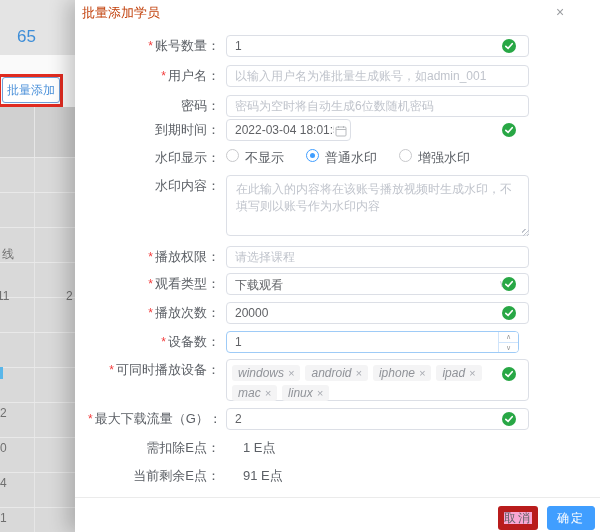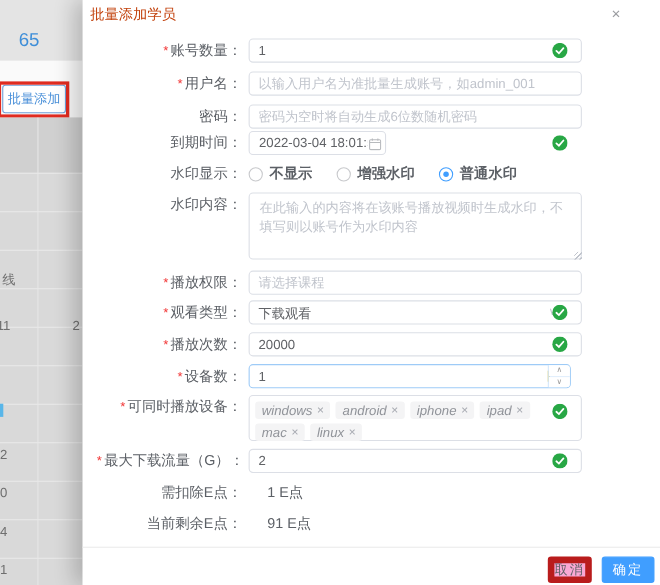--- a/index.html
+++ b/index.html
@@ -44,21 +44,21 @@
     font-family:"Liberation Sans","DejaVu Sans",sans-serif; }
   input.txt::placeholder, textarea::placeholder { color:#c0c4cc; }
   .w-full { width:303px; } .w-date { width:125px; }
 
   .check { position:absolute; left:414px; top:4px; width:14px; height:14px; }
 
   .cal-icon { position:absolute; right:3px; top:5px; width:12px; height:12px; opacity:.75; }
 
   
   .radio-group { position:absolute; left:138px; top:0; height:22px; display:flex; align-items:center; }
-  .radio-item { display:flex; align-items:center; margin-right:22px; cursor:pointer;font-weight:bold; }
+  .radio-item { display:flex; align-items:flex-start; margin-right:22px; cursor:pointer; }
   .radio-circle { width:13px; height:13px; border-radius:50%; border:1px solid #c8c9cc;
     background:#fff; margin-right:6px; position:relative; }
   .radio-item.checked .radio-circle { border-color:#409eff; }
   .radio-item.checked .radio-circle::after { content:""; position:absolute; left:3px; top:3px;
     width:5px; height:5px; border-radius:50%; background:#409eff; }
   .radio-label { font-size:13px; color:#5c6066; }
 
   
   textarea.area { position:absolute; left:138px; top:0; width:303px; height:61px;
     border:1px solid #dcdfe6; border-radius:4px; resize:none; outline:none;
@@ -185,27 +185,27 @@
     </div>
   </div>
 
   <div class="frow" style="top:147px">
     <div class="flabel"><span>水印显示：</span></div>
     <div class="radio-group">
       <div class="radio-item">
         <span class="radio-circle"></span>
         <span class="radio-label">不显示</span>
       </div>
+      <div class="radio-item checked">
+        <span class="radio-circle"></span>
+        <span class="radio-label">普通水印</span>
+      </div>
       <div class="radio-item">
         <span class="radio-circle"></span>
         <span class="radio-label">增强水印</span>
-      </div>
-      <div class="radio-item checked">
-        <span class="radio-circle"></span>
-        <span class="radio-label">普通水印</span>
       </div>
     </div>
   </div>
 
   <div class="frow" style="top:175px;height:61px">
     <div class="flabel"><span>水印内容：</span></div>
     <textarea class="area" placeholder="在此输入的内容将在该账号播放视频时生成水印，不填写则以账号作为水印内容" style=""></textarea>
     <div class="resize-grip"></div>
   </div>
 

